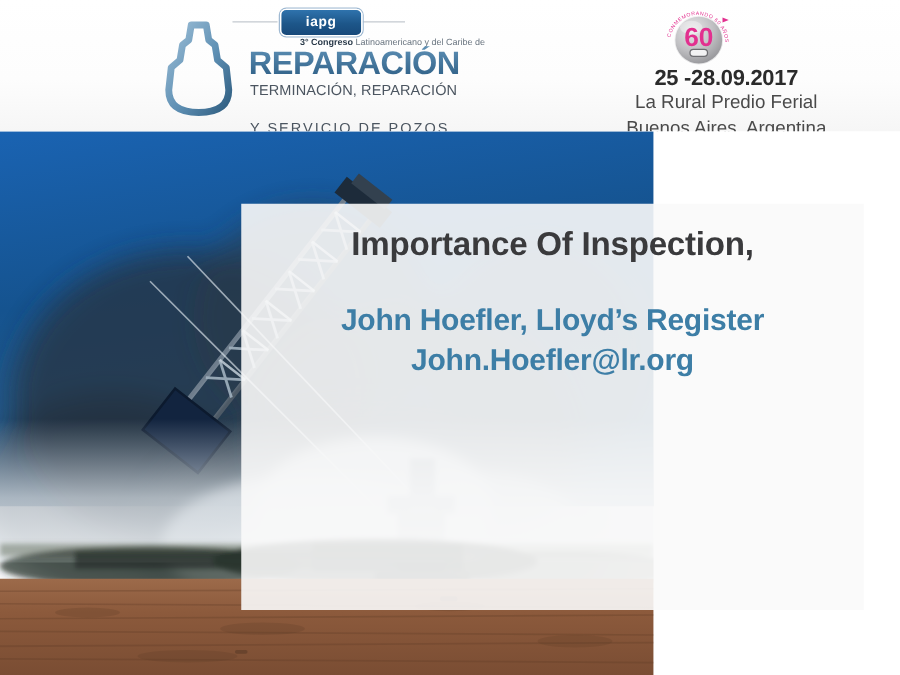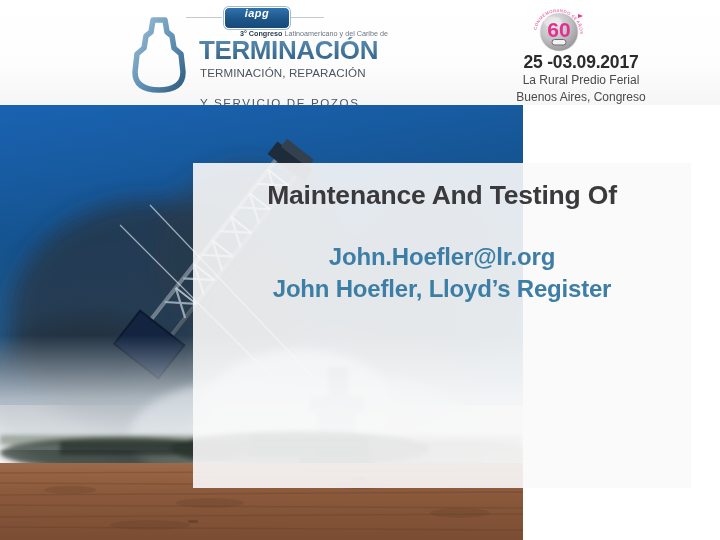--- a/index.html
+++ b/index.html
@@ -32,26 +32,25 @@
   }
   #derrick-mark {
     position: absolute;
     left: 0; top: 10px;
     width: 62px; height: 78px;
   }
   #iapg-badge {
     position: absolute;
     left: 96px; top: 1px;
     width: 64px; height: 20px;
-    display: flex; justify-content: center;
+    display: flex; align-items: center; justify-content: center;
     background: linear-gradient(180deg,#2f73ad 0%, #1d5689 55%, #17497a 100%);
     border-radius: 5px;
     border: 1.5px solid #ffffff;
     box-shadow: 0 0 0 1px #9fb9d2;
-    font-style: italic;
   }
   #iapg-badge .iapg-text {
     color: #ffffff;
     font-size: 11px;
     font-weight: bold;
     letter-spacing: .5px;
     line-height: 1;
   }
   .iapg-rule {
     position: absolute;
@@ -128,21 +127,21 @@
     font-weight: bold;
     color: #2b2b2b;
     line-height: 1.15;
     letter-spacing: -0.2px;
   }
   #event-venue {
     position: absolute;
     left: 0; top: 70px;
     width: 190px;
     text-align: center;
-    font-size: 12px;
+    font-size: 15px;
     color: #4a4a4a;
     line-height: 1.38;
   }
 
   
   #photo-stage {
     position: absolute;
     left: 0; top: 105px;
     width: 523px; height: 435px;
     overflow: hidden;
@@ -205,21 +204,21 @@
 
     <div id="iapg-badge">
       <span class="iapg-text">iapg</span>
     </div>
 
     <div id="congress-kicker">
       <span class="kick-strong">3° Congreso</span>
       <span class="kick-light">Latinoamericano y del Caribe de</span>
     </div>
 
-    <div id="congress-main">TERMINACIÓN</div>
+    <div id="congress-main">REPARACIÓN</div>
 
     <div id="congress-sub1">TERMINACIÓN, REPARACIÓN</div>
 
     <div id="congress-sub2">Y SERVICIO DE POZOS</div>
   </div>
 
   <div id="event-info">
 
     <div id="anniversary-badge">
       <svg viewBox="0 0 62 52" xmlns="http://www.w3.org/2000/svg" aria-hidden="true">
@@ -237,25 +236,25 @@
         <text x="31" y="35" text-anchor="middle" font-family="Liberation Sans, sans-serif" font-size="21" font-weight="bold" fill="#e2308f">60</text>
         <rect x="24" y="37.5" width="14" height="5.5" rx="2.7" fill="#f2f2f3"></rect>
         <rect x="24" y="37.5" width="14" height="5.5" rx="2.7" fill="none" stroke="#6d6d71" stroke-width="1"></rect>
         <text font-family="Liberation Sans, sans-serif" font-size="4.1" fill="#e2308f" letter-spacing="0.5">
           <textPath href="#arcpath" startOffset="6%">CONMEMORANDO 60 AÑOS</textPath>
         </text>
         <path d="M50 12 l5 2 -5 2 z" fill="#e2308f"></path>
       </svg>
     </div>
 
-    <div id="event-date">25 -03.09.2017</div>
+    <div id="event-date">25 -28.09.2017</div>
 
     <div id="event-venue">
       <div>La Rural Predio Ferial</div>
-      <div>Buenos Aires, Congreso</div>
+      <div>Buenos Aires, Argentina</div>
     </div>
   </div>
 </div>
 
 <div id="photo-stage">
   <svg viewBox="0 0 523 435" xmlns="http://www.w3.org/2000/svg" aria-hidden="true">
     <defs>
       <linearGradient id="skyg" x1="0" y1="0" x2="0.25" y2="1">
         <stop offset="0%" stop-color="#1a63b2"></stop>
         <stop offset="45%" stop-color="#15538f"></stop>
@@ -385,20 +384,20 @@
     <g opacity=".35" fill="#3f2a1c">
       <rect x="352" y="372" width="14" height="4" rx="1.6"></rect>
       <rect x="188" y="415" width="10" height="3" rx="1.4"></rect>
     </g>
   </svg>
 </div>
 
 <div id="title-panel">
 
   <div id="deck-title">
-    <span class="tline">Maintenance And Testing Of</span>
+    <span class="tline">Importance Of Inspection,</span>
   </div>
 
   <div id="byline-block">
+    <span class="byline">John Hoefler, Lloyd’s Register</span>
     <span class="byline">John.Hoefler@lr.org</span>
-    <span class="byline">John Hoefler, Lloyd’s Register</span>
   </div>
 </div>
 
 </body></html>

